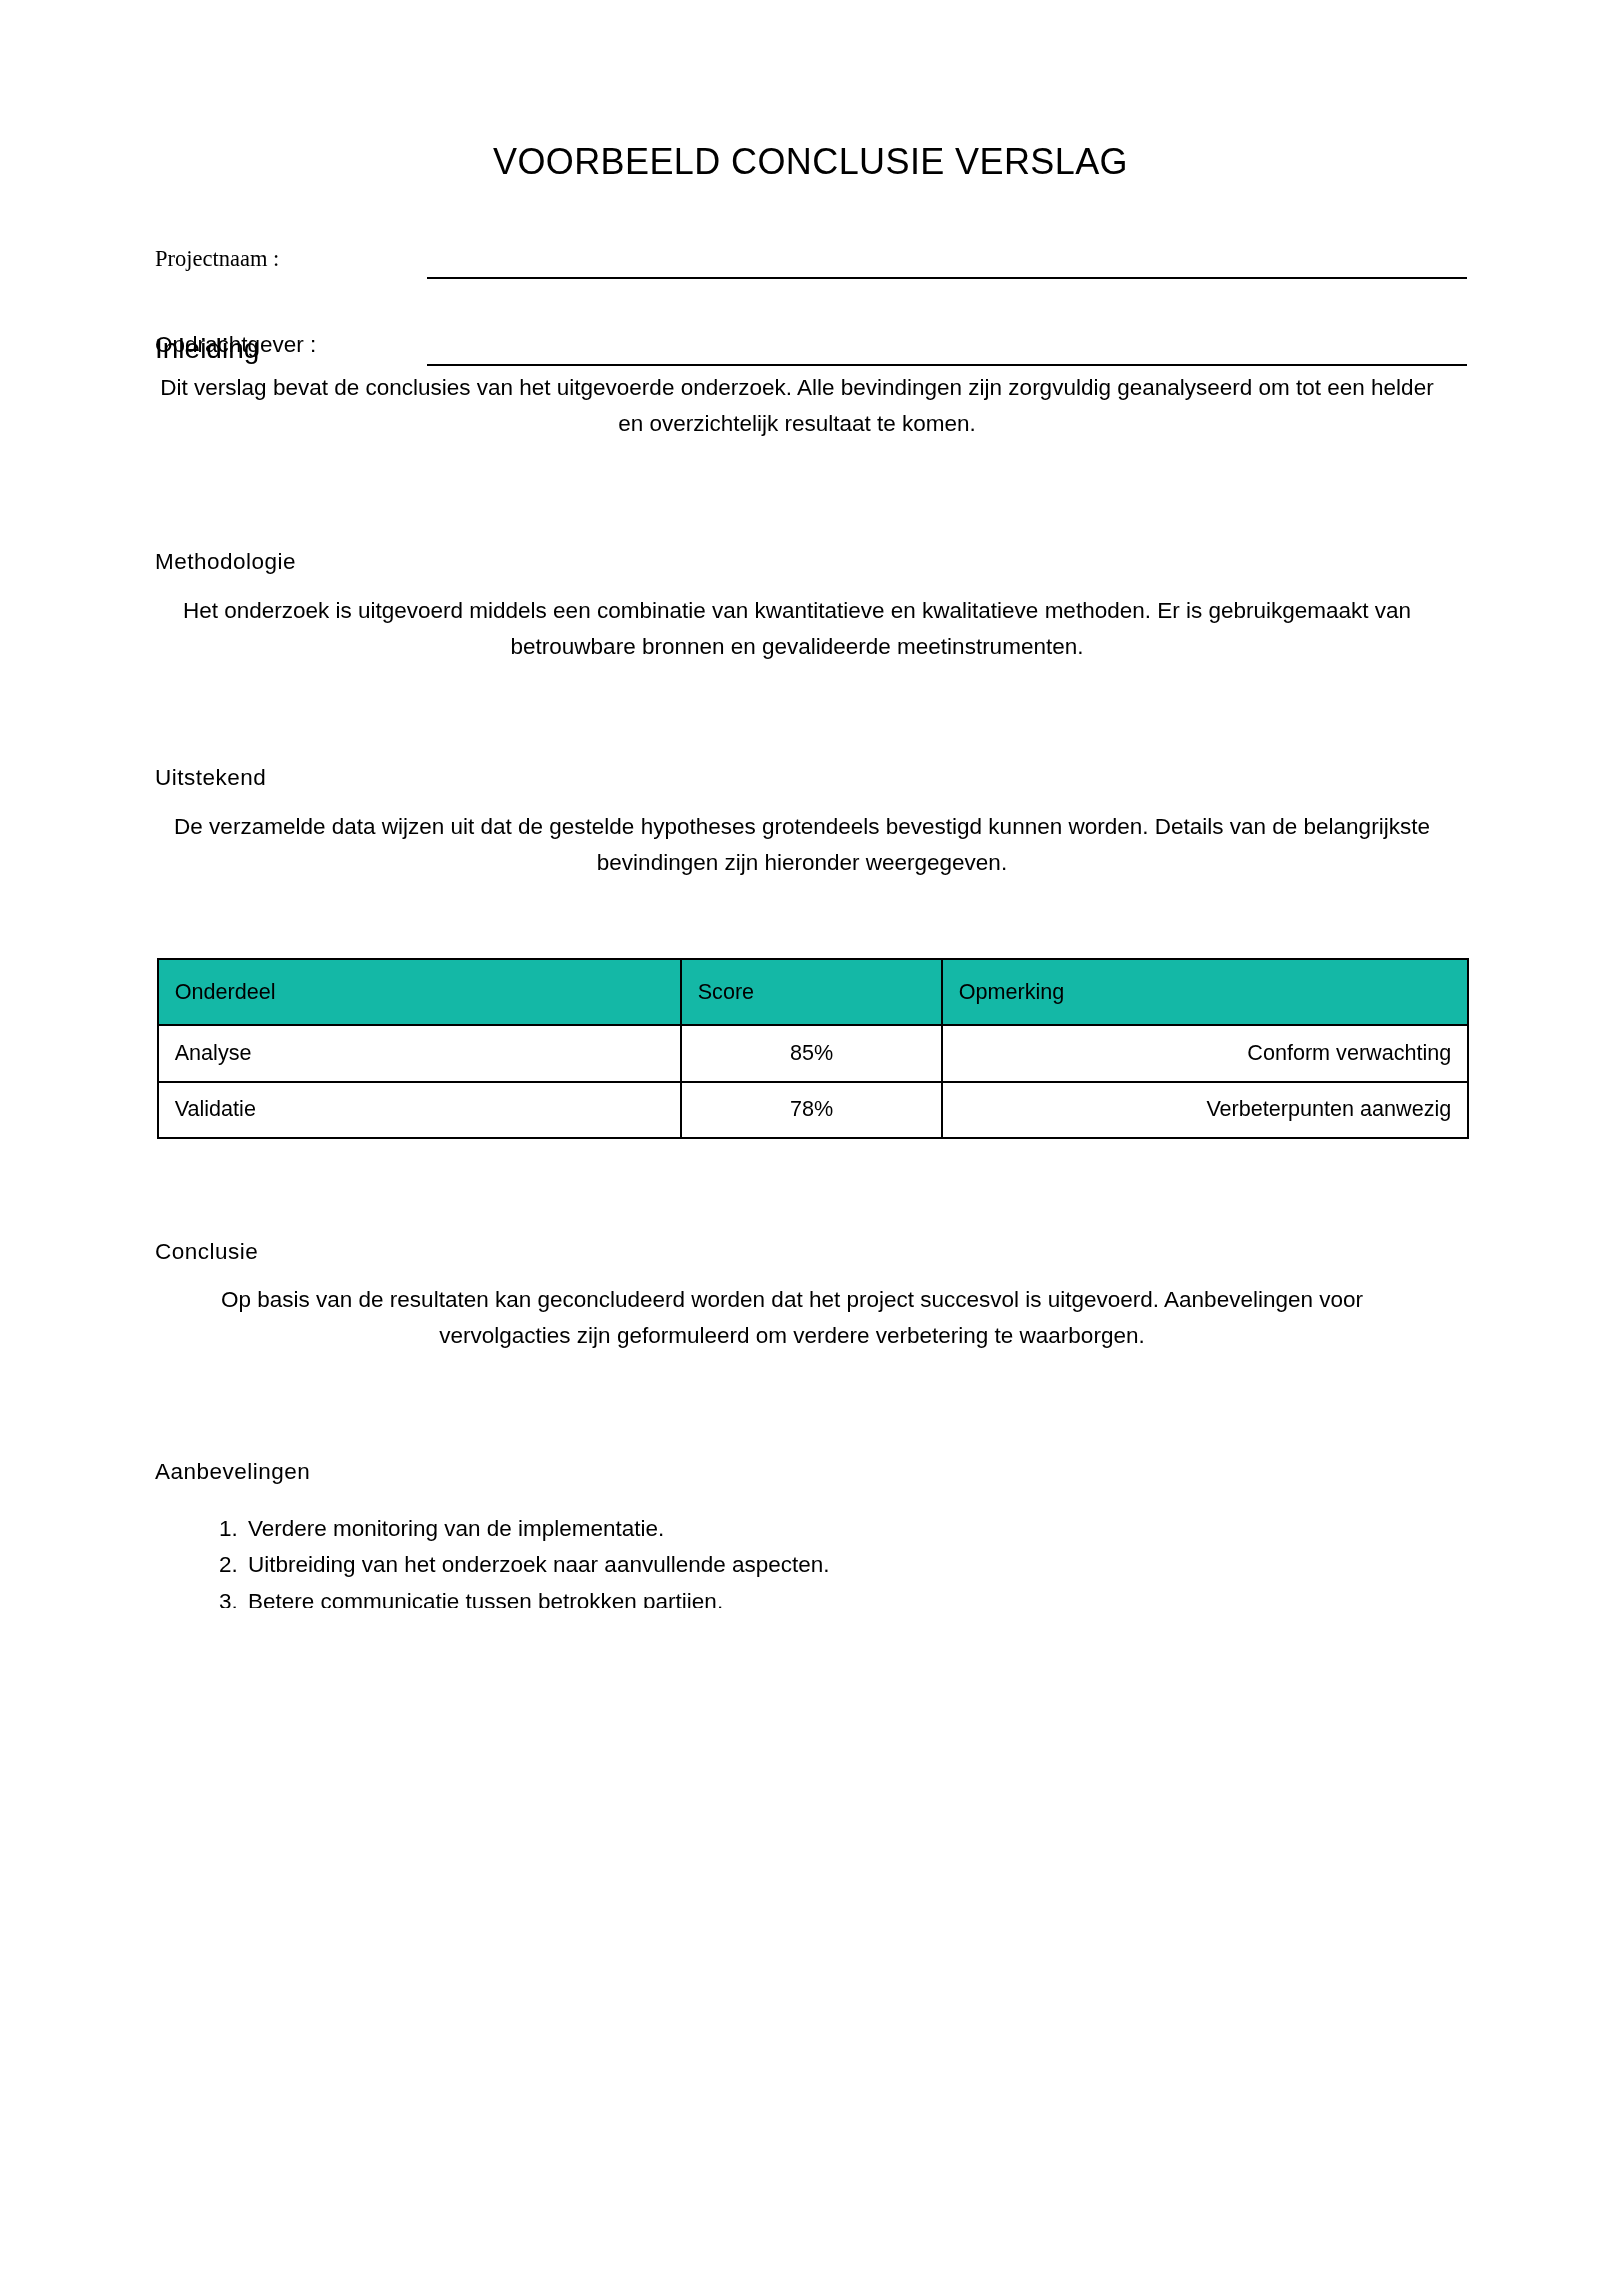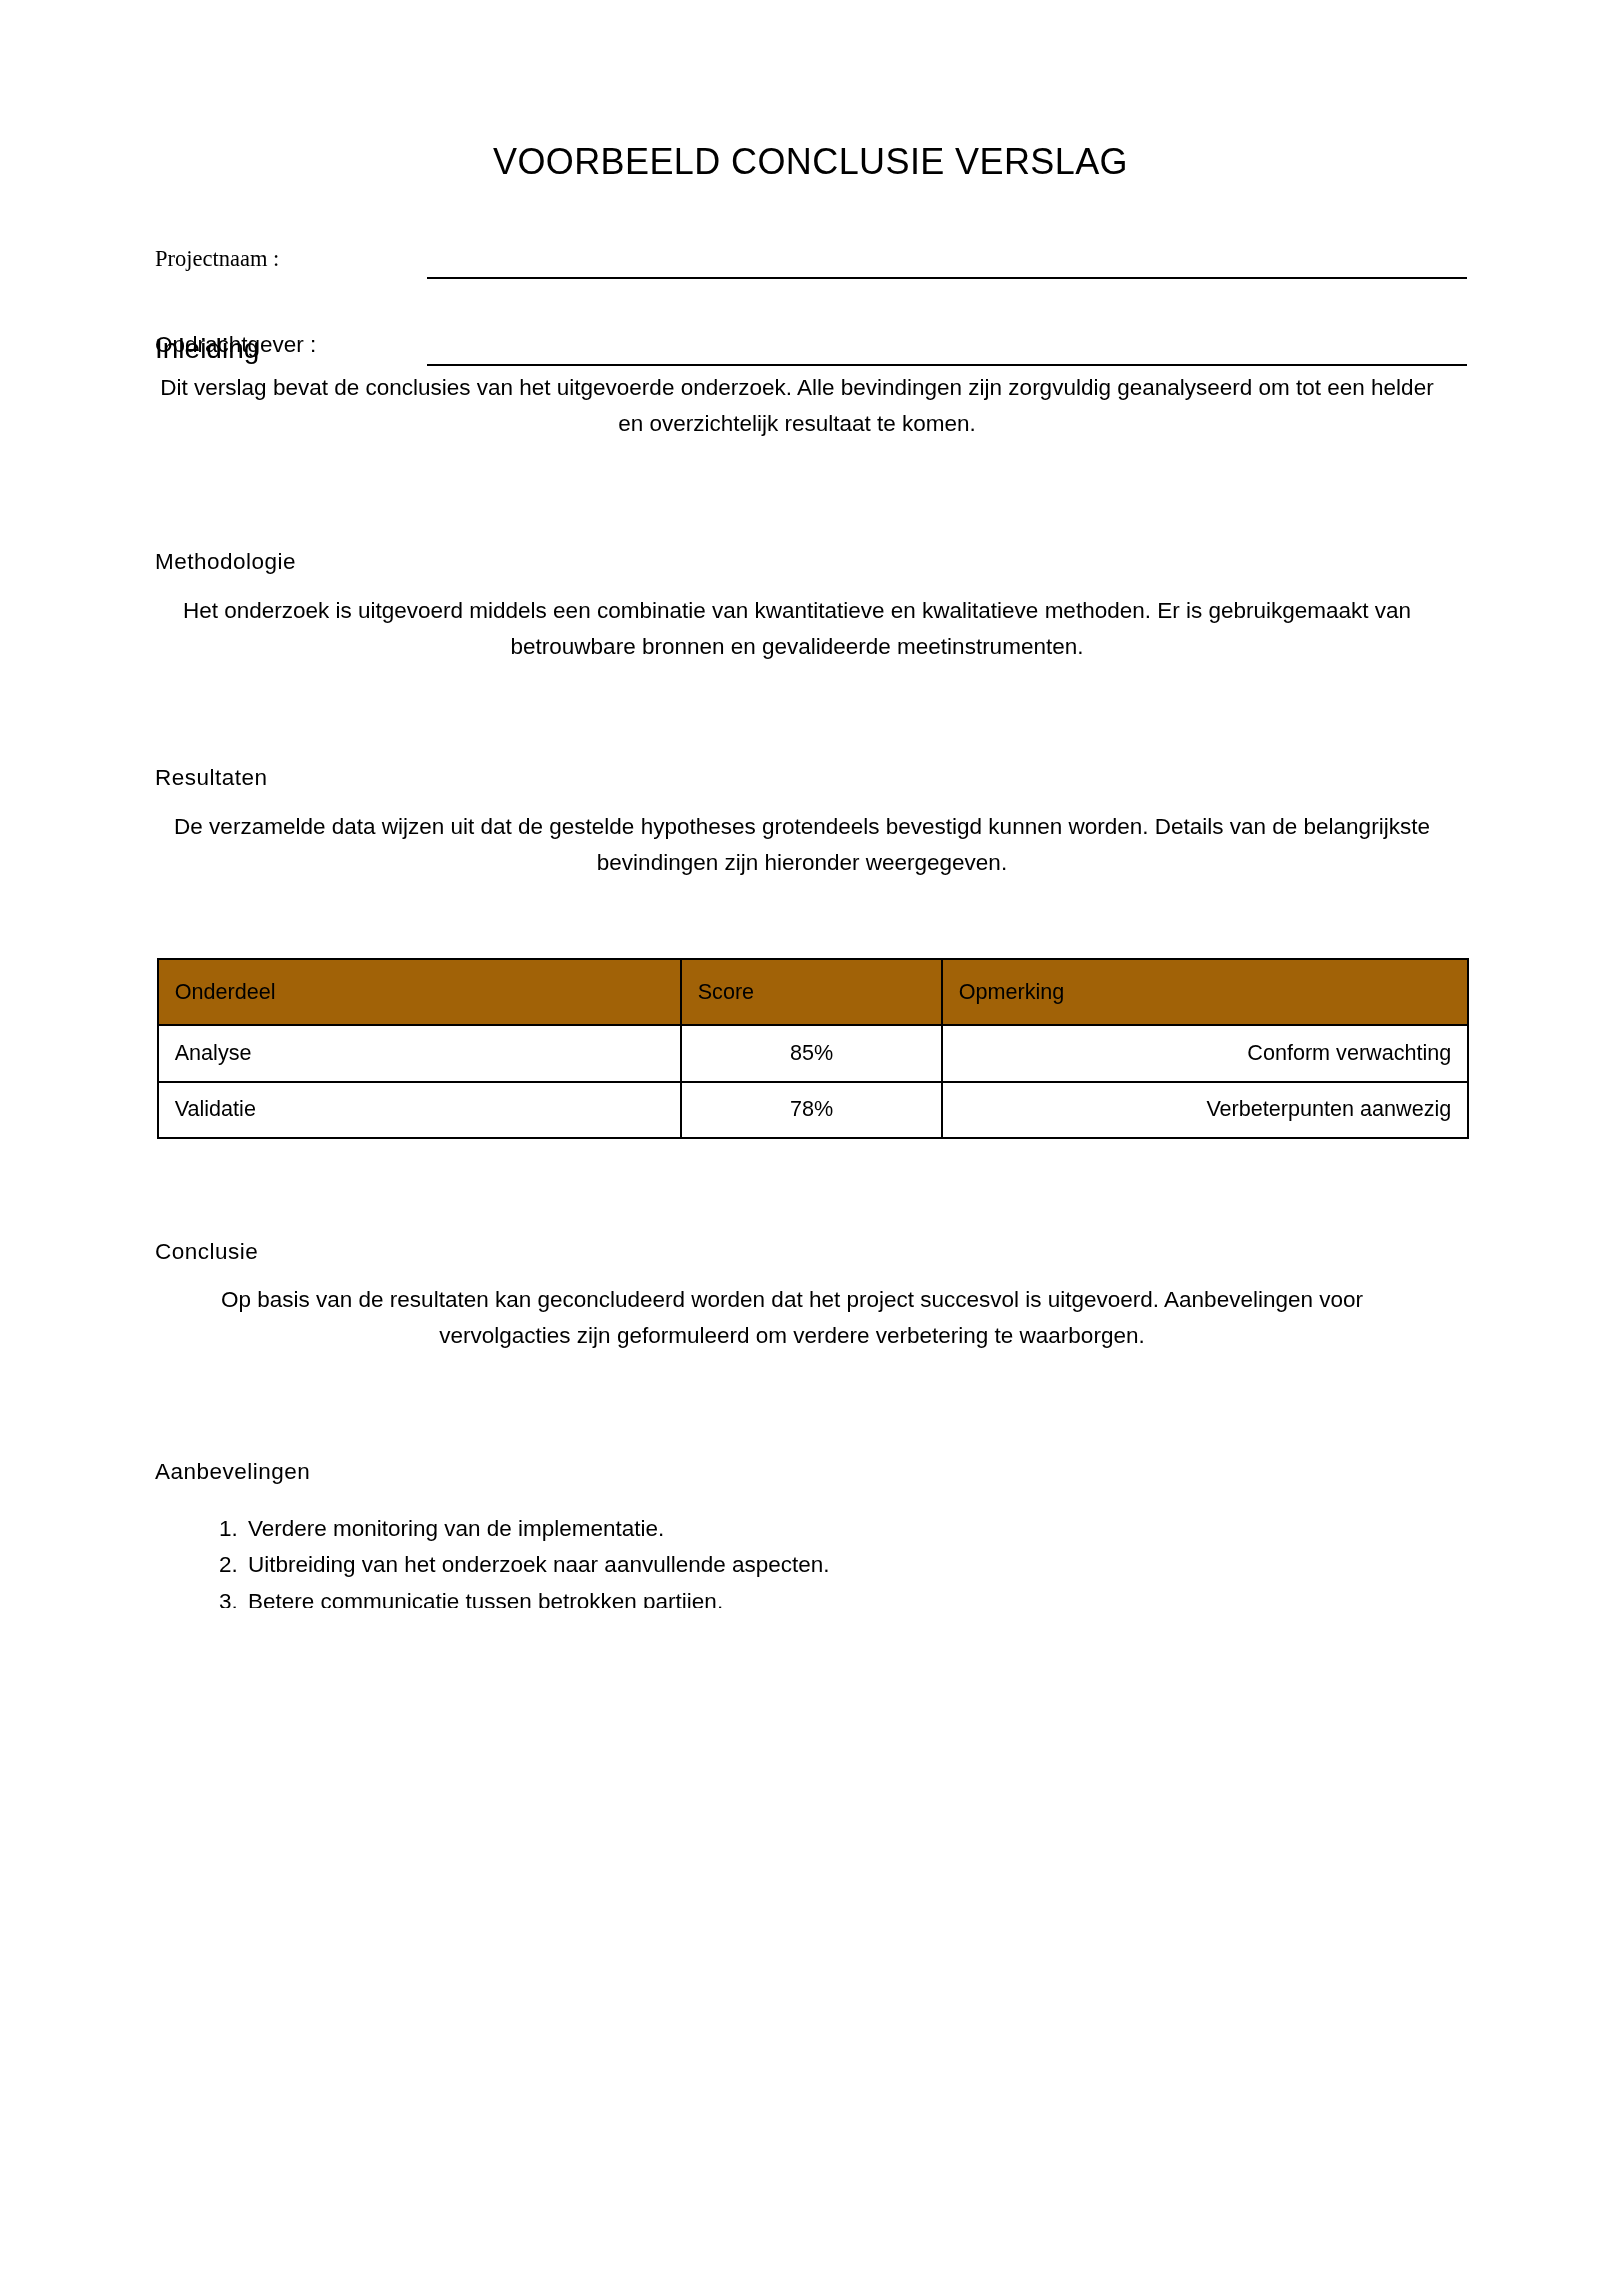--- a/index.html
+++ b/index.html
@@ -102,21 +102,21 @@
   }
   .results-table th,
   .results-table td {
     border: 2px solid #000000;
     padding: 13.7px 15.7px;
     font-weight: 400;
     vertical-align: middle;
     line-height: 1.25;
   }
   .results-table thead th {
-    background: #a16207;
+    background: #14b8a6;
     text-align: left;
     height: 37px;
   }
   .results-table tbody td.col-onderdeel { text-align: left; }
   .results-table tbody td.col-score     { text-align: center; }
   .results-table tbody td.col-opmerking { text-align: right; }
 
   .col-w-onderdeel { width: 523px; }
   .col-w-score     { width: 261px; }
   .col-w-opmerking { width: 526px; }
@@ -148,21 +148,21 @@
   <div class="field-label" id="field-opdrachtgever-label">Opdrachtgever :</div>
   <div class="field-rule" id="field-opdrachtgever-rule"></div>
 
   <div id="heading-inleiding">Inleiding</div>
 
   <div class="body-text" id="para-inleiding">Dit verslag bevat de conclusies van het uitgevoerde onderzoek. Alle bevindingen zijn zorgvuldig geanalyseerd om tot een helder en overzichtelijk resultaat te komen.</div>
 
   <div class="section-heading" id="heading-methodologie">Methodologie</div>
   <div class="body-text" id="para-methodologie">Het onderzoek is uitgevoerd middels een combinatie van kwantitatieve en kwalitatieve methoden. Er is gebruikgemaakt van betrouwbare bronnen en gevalideerde meetinstrumenten.</div>
 
-  <div class="section-heading" id="heading-resultaten">Resultaten</div>
+  <div class="section-heading" id="heading-resultaten">Uitstekend</div>
   <div class="body-text" id="para-resultaten">De verzamelde data wijzen uit dat de gestelde hypotheses grotendeels bevestigd kunnen worden. Details van de belangrijkste bevindingen zijn hieronder weergegeven.</div>
 
   <table class="results-table">
     <colgroup>
       <col class="col-w-onderdeel">
       <col class="col-w-score">
       <col class="col-w-opmerking">
     </colgroup>
     <thead>
       <tr>

